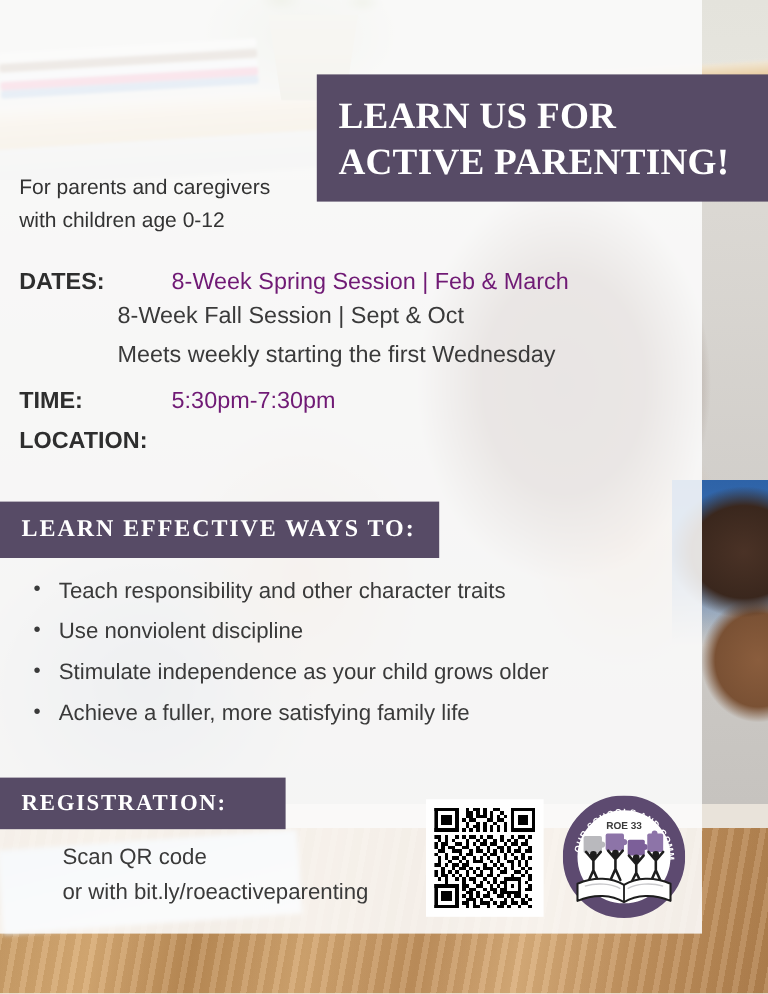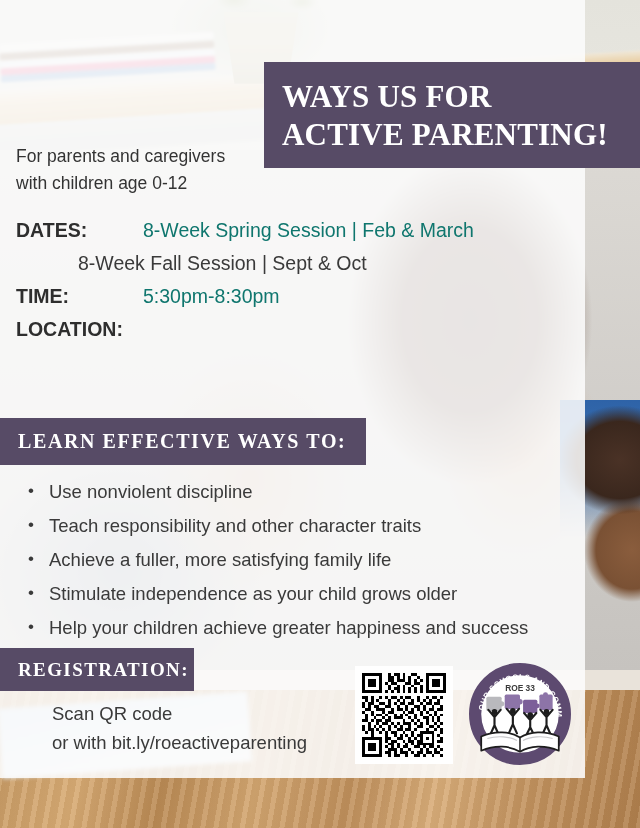--- a/index.html
+++ b/index.html
@@ -120,39 +120,39 @@
     padding: 16px 0 14px 18px;
     font-size: 31px; line-height: 1.22;
     letter-spacing: .2px;
   }
   #learn-banner {
     left: 0px; top: 418px; width: 366px; height: 47px;
     padding: 12px 0 0 18px;
     font-size: 20px; letter-spacing: 1.6px;
   }
   #registration-banner {
-    left: 0px; top: 648px; width: 194px; height: 43px;
+    left: 0px; top: 648px; width: 238px; height: 43px;
     padding: 11px 0 0 18px;
     font-size: 19px; letter-spacing: 1.4px;
   }
 
   
   .intro {
     position: absolute; left: 16px; top: 143px;
     font-size: 17.5px; line-height: 1.52; color: #333333;
   }
 
   .details { position: absolute; left: 16px; top: 219px; }
-  .drow { display: flex; align-items: flex-start; min-height: 33px; }
+  .drow { display: flex; align-items: center; min-height: 33px; }
   .dlabel {
     width: 127px; flex: 0 0 127px;
     font-size: 19.5px; font-weight: bold; color: #2e2e2e;
   }
-  .dval { font-size: 19.5px; color: #0f766e; }
-  .dval-only { margin-left: 62px; font-size: 19.5px; color: #3a3a3a; min-height: 33px; }
+  .dval { font-size: 19.5px; color: #701a75; }
+  .dval-only { margin-left: 82px; font-size: 19.5px; color: #3a3a3a; min-height: 33px; }
 
   .bullets { position: absolute; left: 26px; top: 483px; list-style: none; }
   .bullets li {
     position: relative;
     padding-left: 23px;
     font-size: 18.5px; line-height: 1.0;
     color: #3a3a3a;
     margin-bottom: 15.5px;
   }
   .bullets li::before {
@@ -202,52 +202,52 @@
     <div class="bg-plant"></div>
     <div class="bg-people"></div>
     <div class="bg-girl"></div>
     <div class="bg-desk"></div>
     <div class="bg-paper"></div>
   </div>
 
   <div class="white-panel"></div>
 
   <div class="banner" id="title-banner">
-    <div>WAYS US FOR</div>
+    <div>LEARN US FOR</div>
     <div>ACTIVE PARENTING!</div>
   </div>
 
   <div class="intro">
     <div>For parents and caregivers</div>
     <div>with children age 0-12</div>
   </div>
 
   <div class="details">
     <div class="drow">
       <div class="dlabel">DATES:</div>
       <div class="dval">8-Week Spring Session | Feb &amp; March</div>
     </div>
     <div class="dval-only">8-Week Fall Session | Sept &amp; Oct</div>
+    <div class="dval-only">Meets weekly starting the first Wednesday</div>
     <div class="drow">
       <div class="dlabel">TIME:</div>
-      <div class="dval">5:30pm-8:30pm</div>
+      <div class="dval">5:30pm-7:30pm</div>
     </div>
     <div class="drow">
       <div class="dlabel">LOCATION:</div>
     </div>
   </div>
 
   <div class="banner" id="learn-banner">LEARN EFFECTIVE WAYS TO:</div>
 
   <ul class="bullets">
+    <li>Teach responsibility and other character traits</li>
     <li>Use nonviolent discipline</li>
-    <li>Teach responsibility and other character traits</li>
+    <li>Stimulate independence as your child grows older</li>
     <li>Achieve a fuller, more satisfying family life</li>
-    <li>Stimulate independence as your child grows older</li>
-    <li>Help your children achieve greater happiness and success</li>
   </ul>
 
   <div class="banner" id="registration-banner">REGISTRATION:</div>
 
   <div class="reg-text">
     <div>Scan QR code</div>
     <div>or with bit.ly/roeactiveparenting</div>
   </div>
 
   <div id="qr-code">

